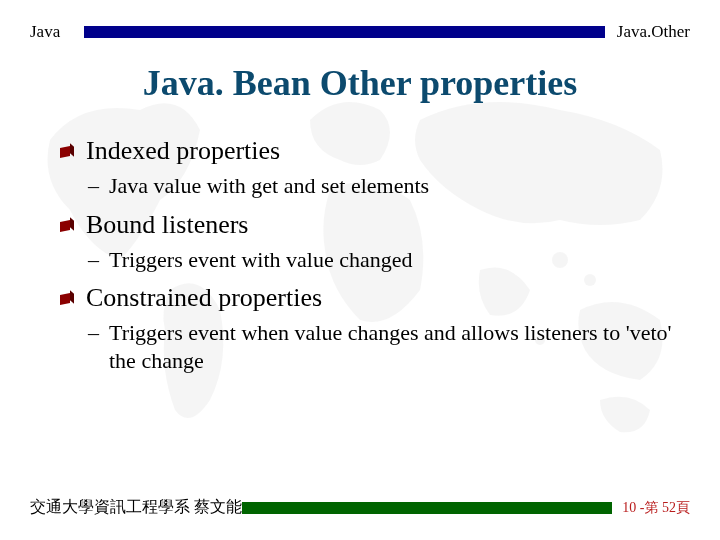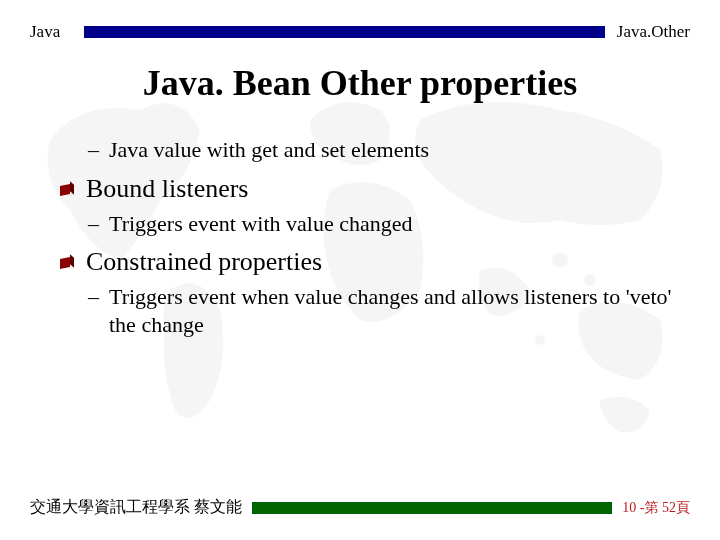--- a/index.html
+++ b/index.html
@@ -43,21 +43,21 @@
       font-size: 17px;
       color: #000;
     }
     .slide-title {
       position: absolute;
       top: 62px;
       left: 0;
       right: 0;
       text-align: center;
       font-size: 36px;
-      color: #000000;
+      color: #0c4a6e;
     }
     .content {
       position: absolute;
       top: 130px;
       left: 60px;
       right: 40px;
     }
     .bullet-item {
       display: flex;
       align-items: baseline;
@@ -115,21 +115,20 @@
       position: absolute;
       bottom: 22px;
       left: 30px;
       right: 30px;
       display: flex;
       align-items: center;
     }
     .footer-left {
       font-size: 16px;
       color: #000;
-      padding-right: 10px;
       white-space: nowrap;
     }
     .footer-line {
       flex: 1;
       height: 12px;
       background: #006400;
       margin-right: 10px;
     }
     .footer-right {
       font-size: 14px;
@@ -158,20 +157,24 @@
 
 <div class="header-bar">
   <span class="header-left">Java</span>
   <div class="header-line"></div>
   <span class="header-right">Java.Other</span>
 </div>
 
 <h1 class="slide-title">Java. Bean Other properties</h1>
 
 <div class="content">
+  <div class="bullet-item">
+    <span class="bullet-cube"></span>
+    <span class="bullet-text">Indexed properties</span>
+  </div>
   <div class="sub-item">
     <span class="dash">–</span>
     <span class="sub-text">Java value with get and set elements</span>
   </div>
 
   <div class="bullet-item">
     <span class="bullet-cube"></span>
     <span class="bullet-text">Bound listeners</span>
   </div>
   <div class="sub-item">

